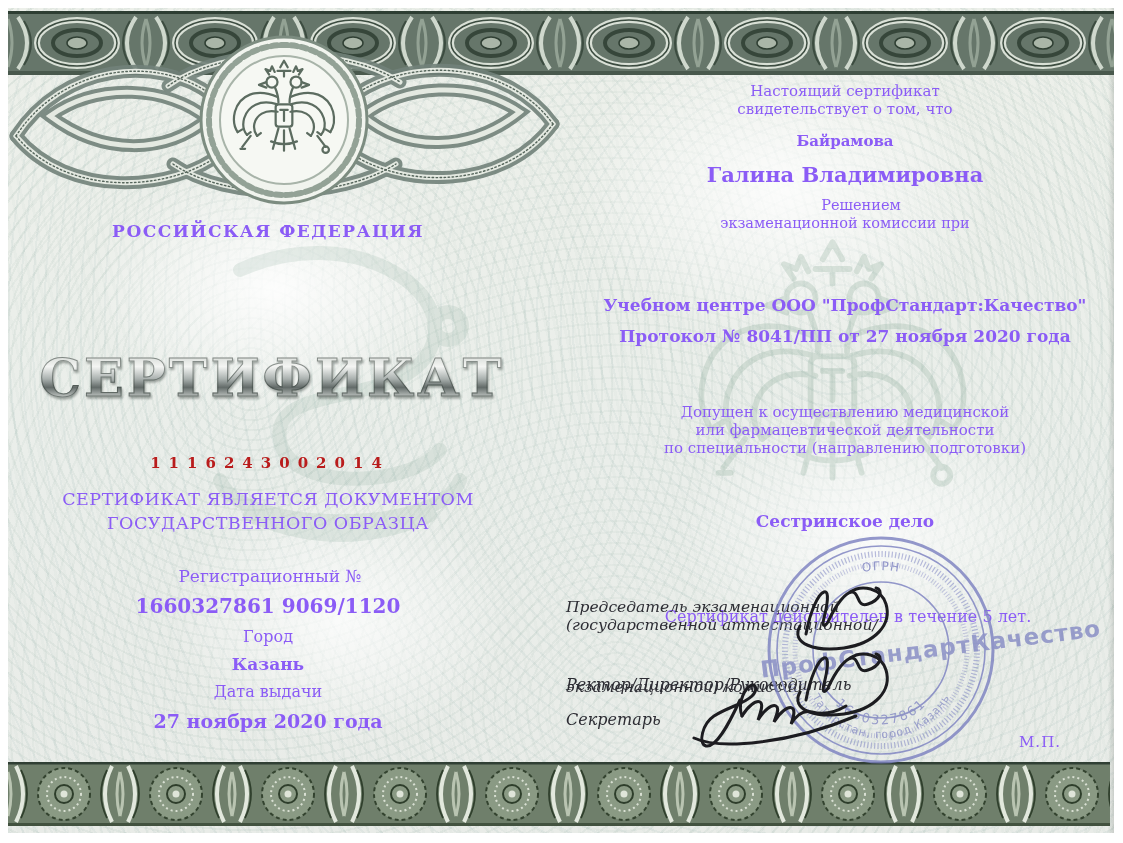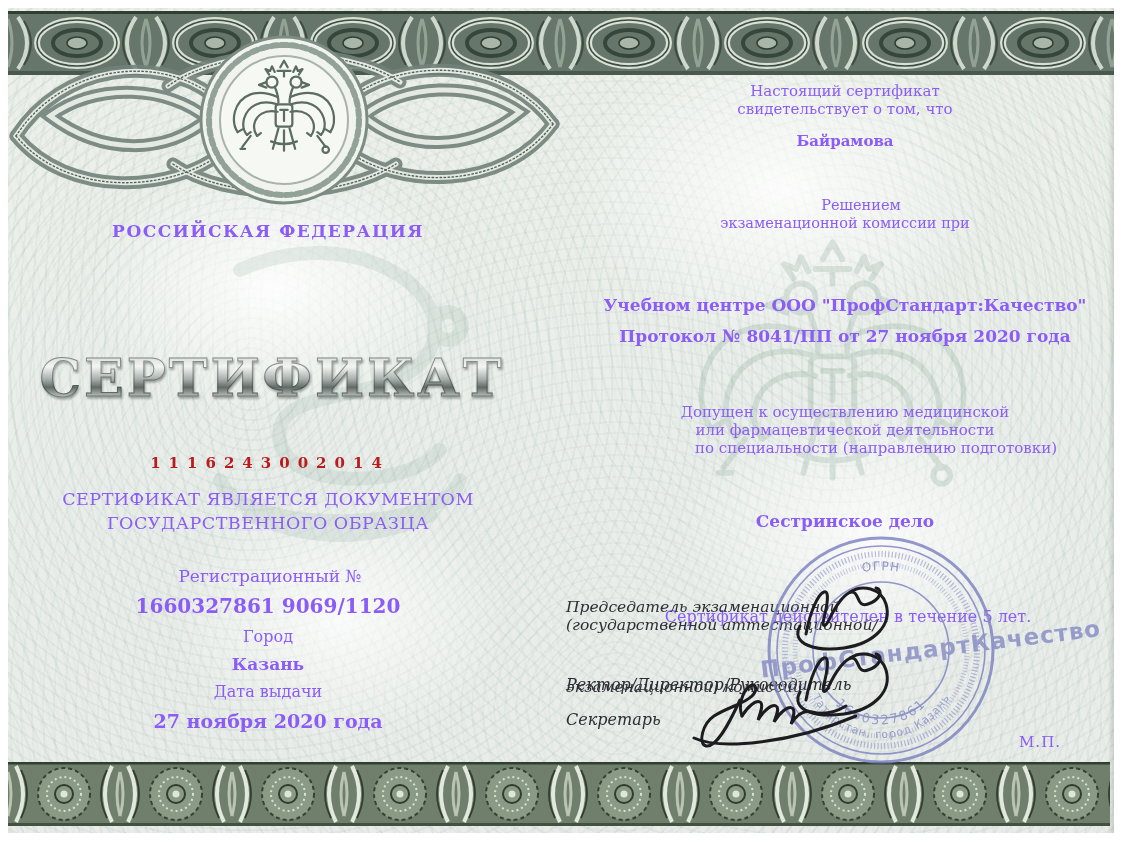--- a/index.html
+++ b/index.html
@@ -168,30 +168,31 @@
   <div class="t b" style="left:268px;top:594px;font-size:20px;">1660327861 9069/1120</div>
   <div class="t" style="left:268px;top:627px;font-size:16px;">Город</div>
   <div class="t b" style="left:268px;top:654px;font-size:17px;">Казань</div>
   <div class="t" style="left:268px;top:682px;font-size:16px;">Дата выдачи</div>
   <div class="t b" style="left:268px;top:710px;font-size:19px;">27 ноября 2020 года</div>
 
   <div class="t" style="left:845px;top:82px;font-size:15px;">Настоящий сертификат</div>
   <div class="t" style="left:845px;top:100px;font-size:15px;">свидетельствует о том, что</div>
 
   <div class="t b" style="left:845px;top:132px;font-size:15px;">Байрамова</div>
+  <div class="t b" style="left:845px;top:162px;font-size:21px;">Галина Владимировна</div>
 
   <div class="t" style="left:845px;top:197px;font-size:14.5px;margin-left:16px;">Решением</div>
   <div class="t" style="left:845px;top:215px;font-size:14.5px;">экзаменационной комиссии при</div>
 
   <div class="t b" style="left:845px;top:295px;font-size:17px;">Учебном центре ООО "ПрофСтандарт:Качество"</div>
   <div class="t b" style="left:845px;top:326px;font-size:17px;">Протокол № 8041/ПП от 27 ноября 2020 года</div>
 
   <div class="t" style="left:845px;top:403px;font-size:15px;">Допущен к осуществлению медицинской</div>
   <div class="t" style="left:845px;top:421px;font-size:15px;">или фармацевтической деятельности</div>
-  <div class="t" style="left:845px;top:439px;font-size:15px;margin-left:31px;">по специальности (направлению подготовки)</div>
+  <div class="t" style="left:845px;top:439px;font-size:15px;">по специальности (направлению подготовки)</div>
 
   <div class="t b" style="left:845px;top:511px;font-size:17px;">Сестринское дело</div>
 
   <div class="t" style="left:848px;top:567px;font-size:16px;margin-top:40px;">Сертификат действителен в течение 5 лет.</div>
 
   <div class="ti" style="left:566px;top:598px;font-size:15.5px;">Председатель экзаменационной</div>
   <div class="ti" style="left:566px;top:616px;font-size:15.5px;">(государственной аттестационной/</div>
   <div class="ti" style="left:566px;top:634px;font-size:15.5px;margin-top:44px;">экзаменационной) комиссии</div>
 
   <div class="ti" style="left:566px;top:675px;font-size:16px;">Ректор/Директор/Руководитель</div>

